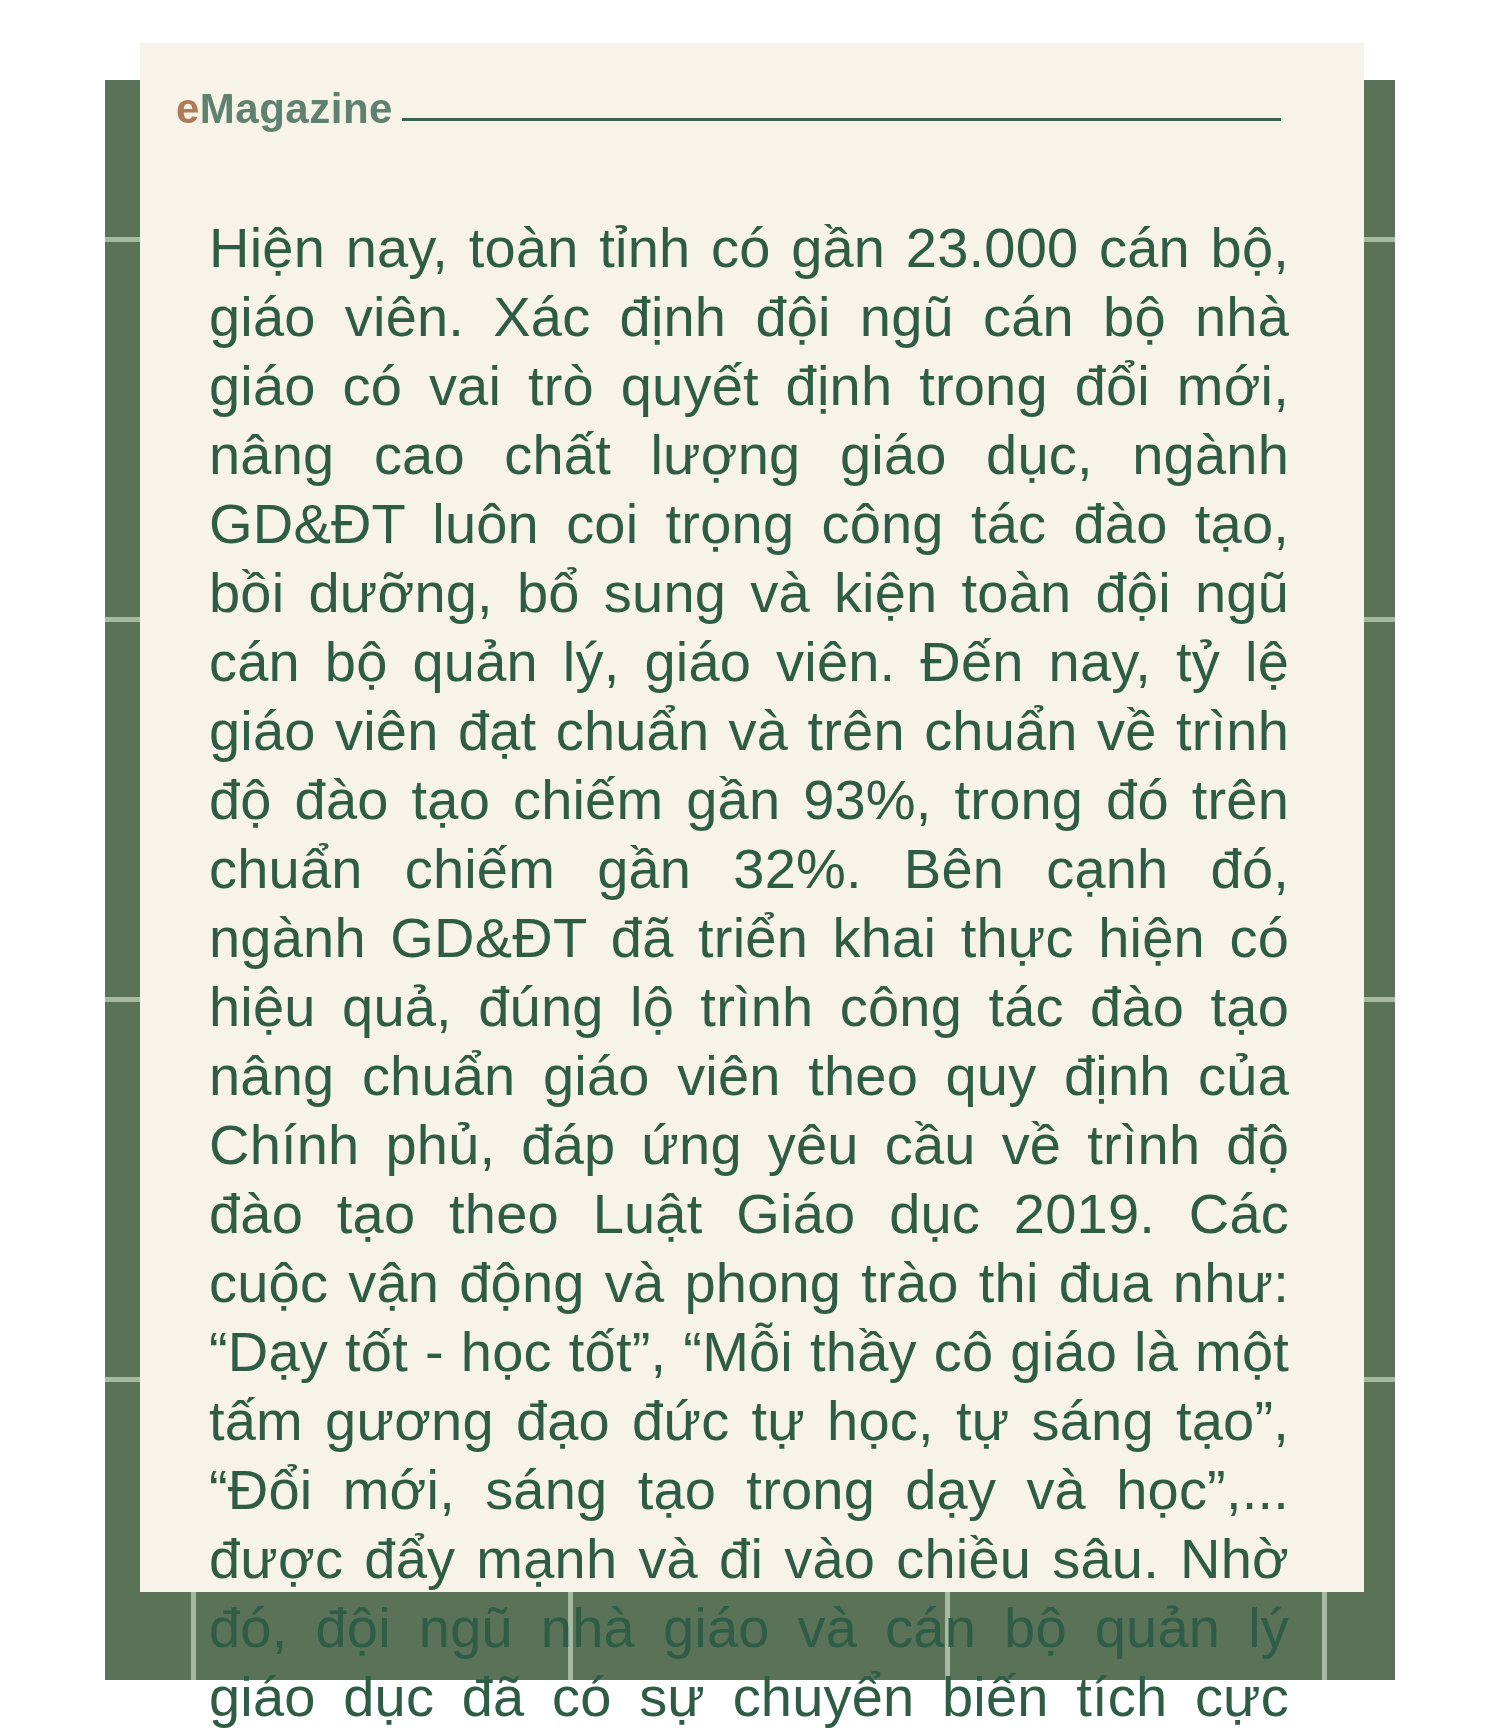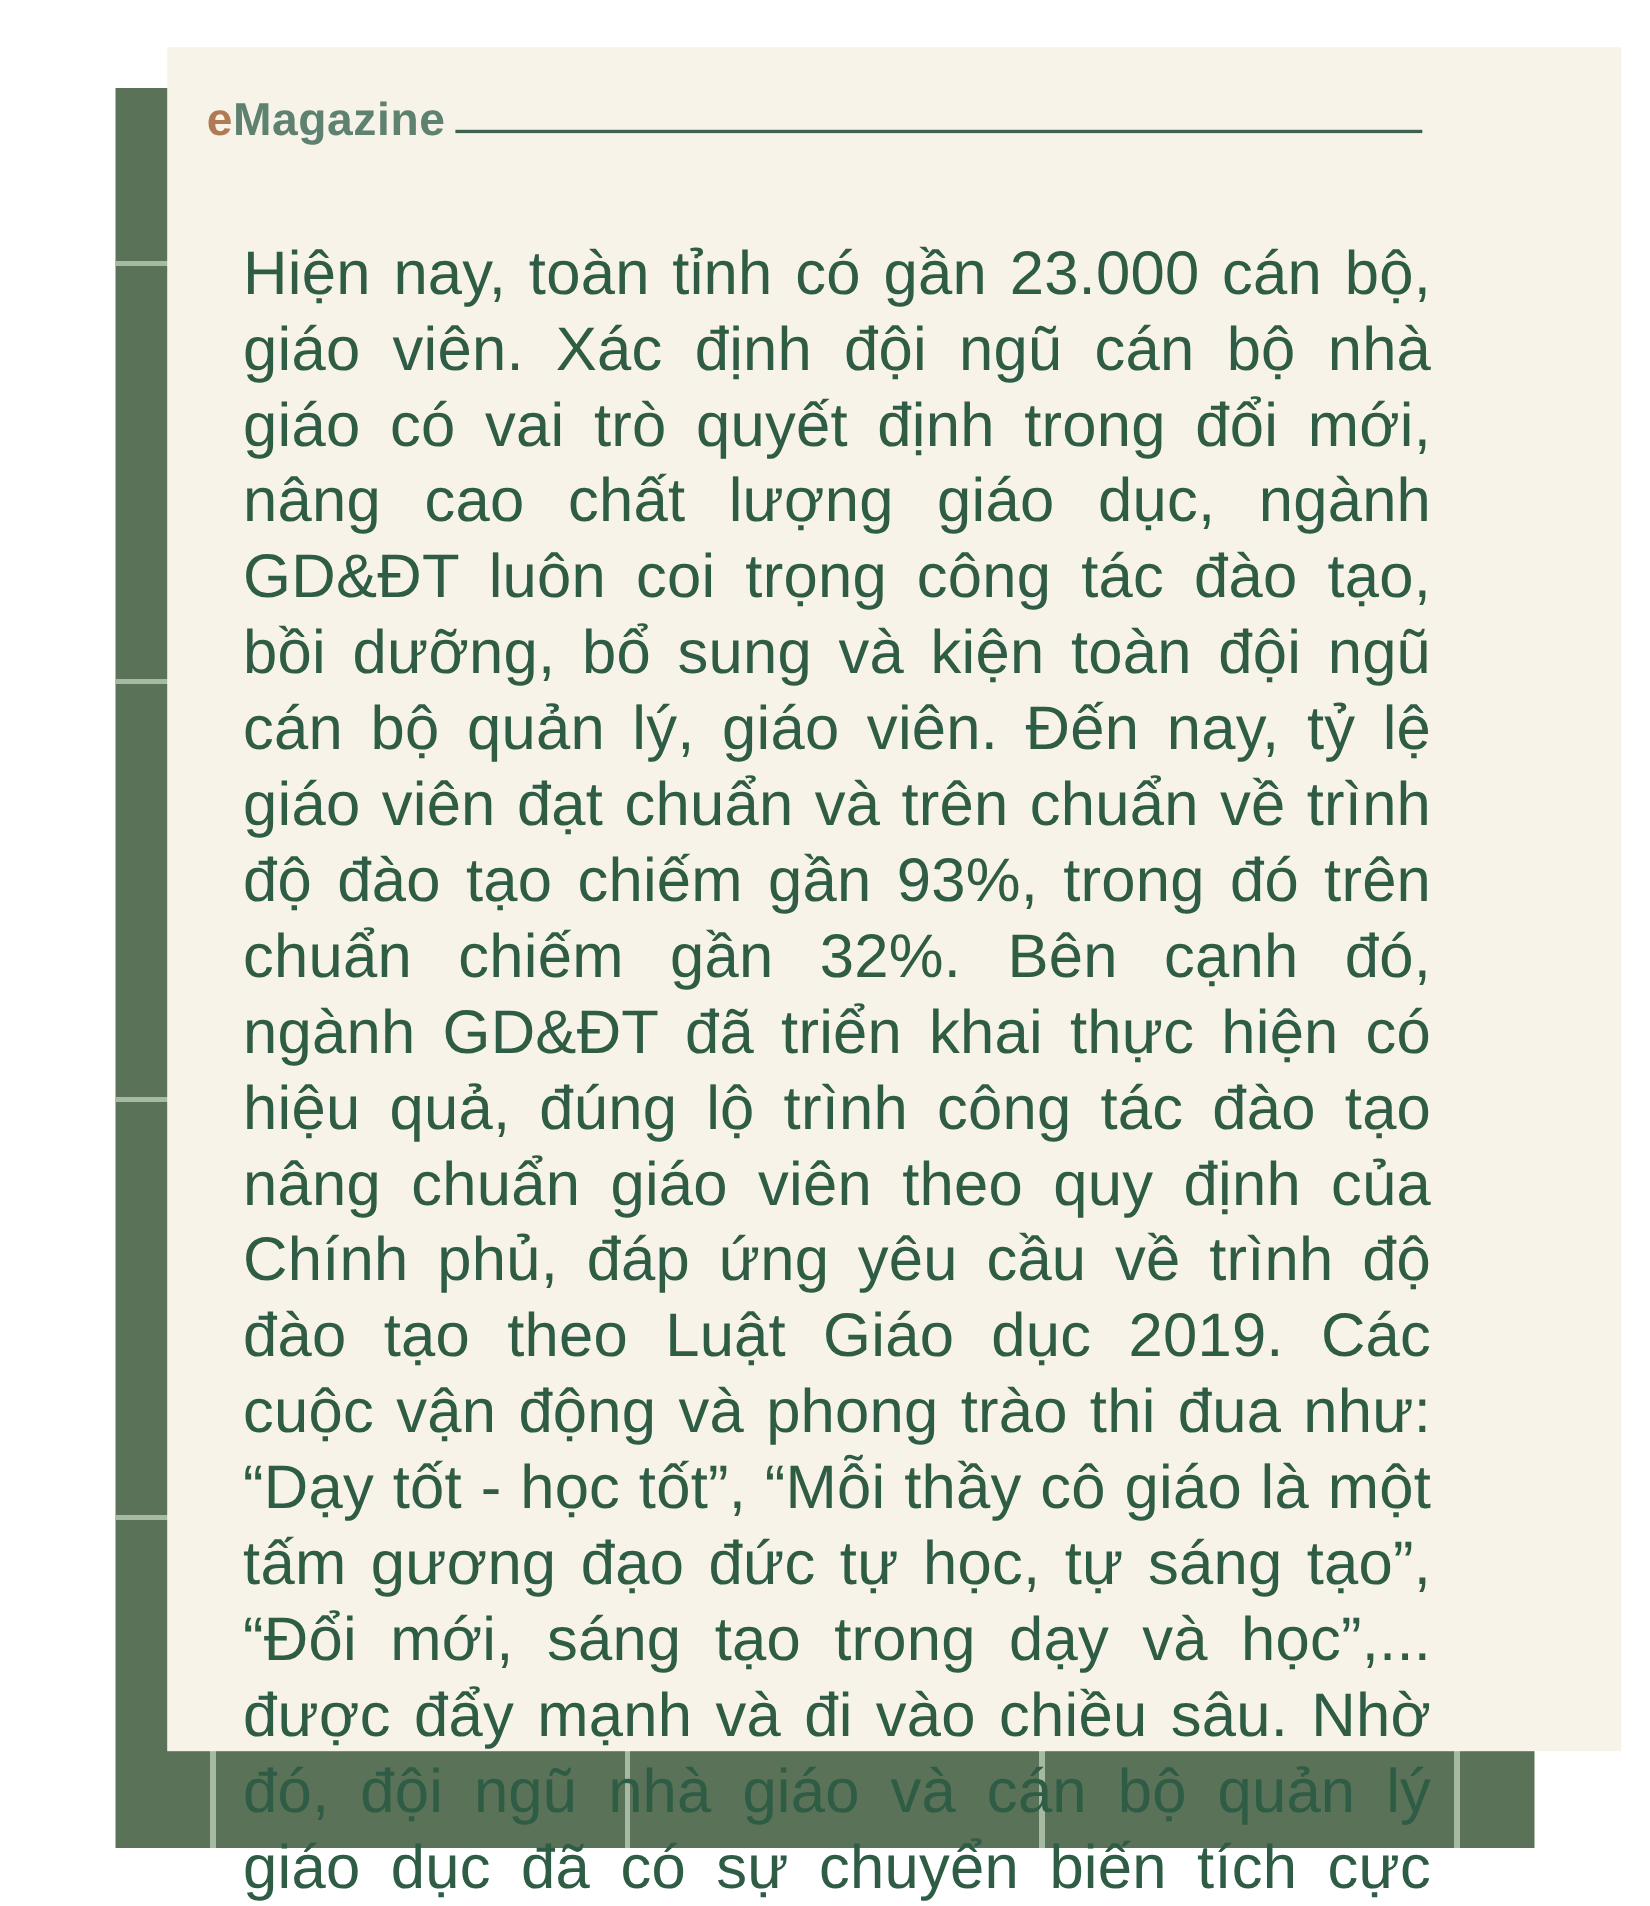--- a/index.html
+++ b/index.html
@@ -29,23 +29,23 @@
         #a6b9a2 86px, #a6b9a2 91px,
         transparent 91px, transparent 377px),
       repeating-linear-gradient(to bottom,
         transparent 0px, transparent 157px,
         #a6b9a2 157px, #a6b9a2 162px,
         transparent 162px, transparent 380px);
   }
   
   .card {
     position: absolute;
-    left: 152px;
+    left: 140px;
     top: 43px;
-    width: 1322px;
+    width: 1224px;
     height: 1549px;
     background: #f7f3e8;
   }
   .logo {
     position: absolute;
     left: 36px;
     top: 44px;
     font-weight: 700;
     font-size: 42px;
     line-height: 44px;

